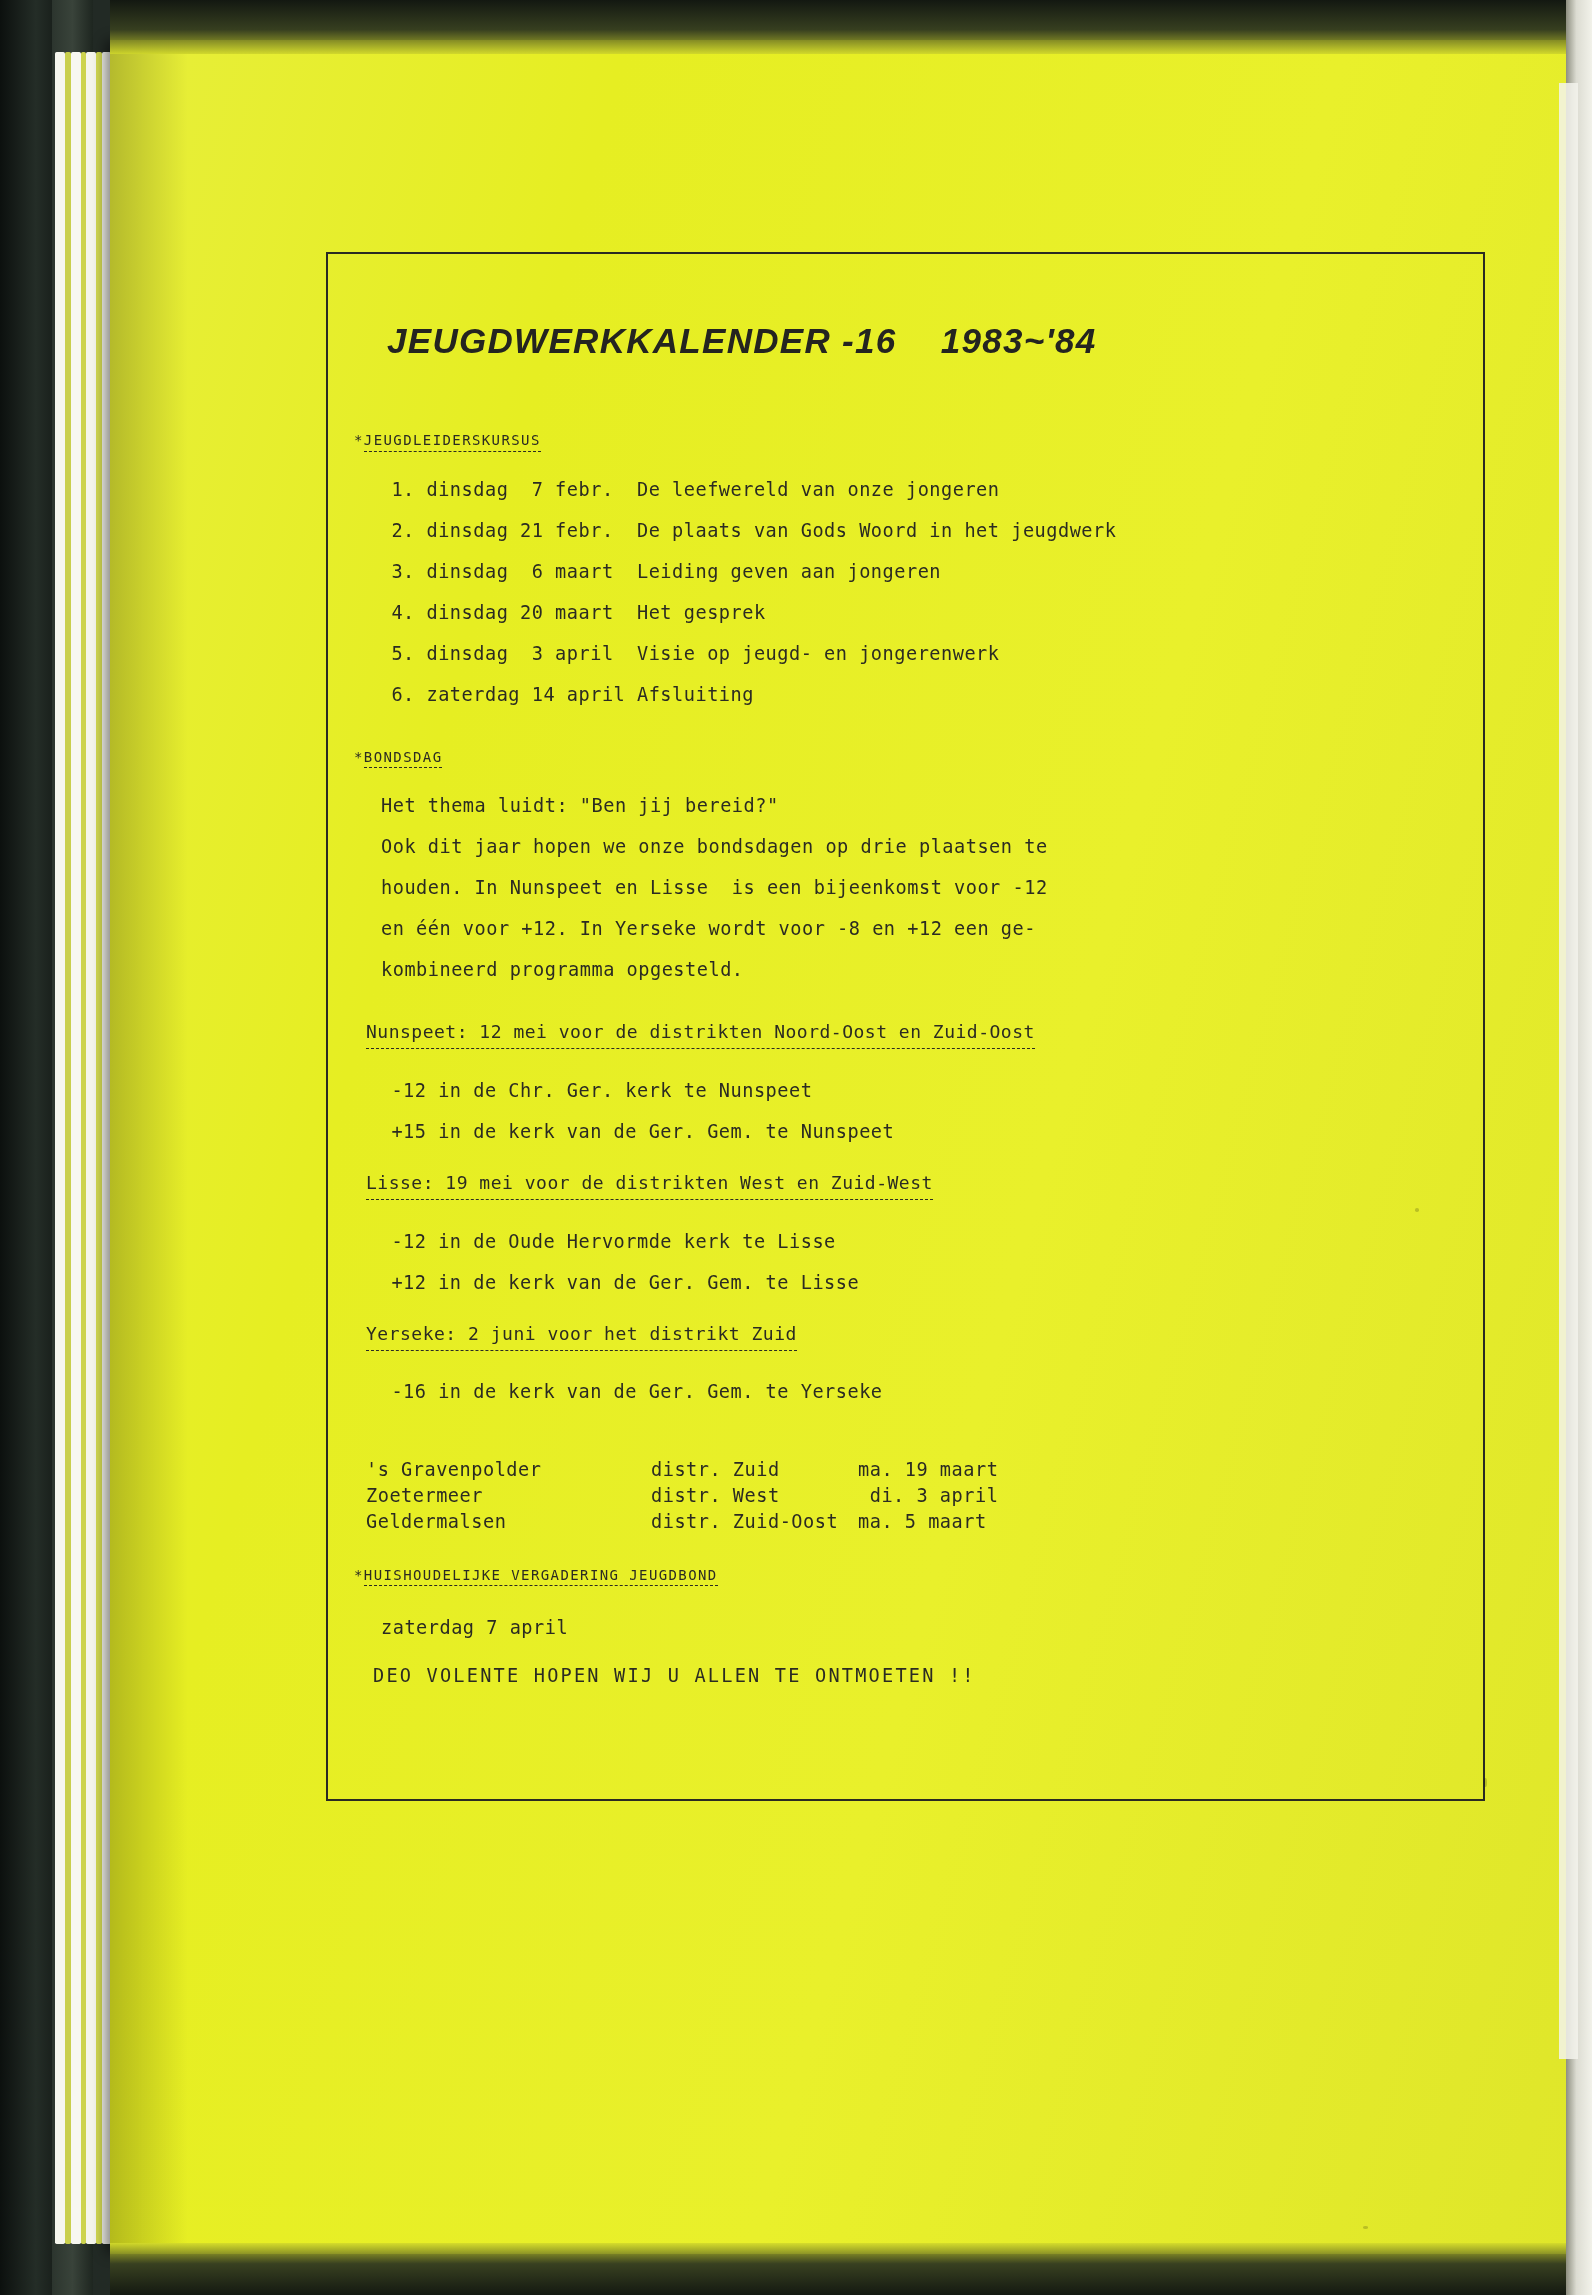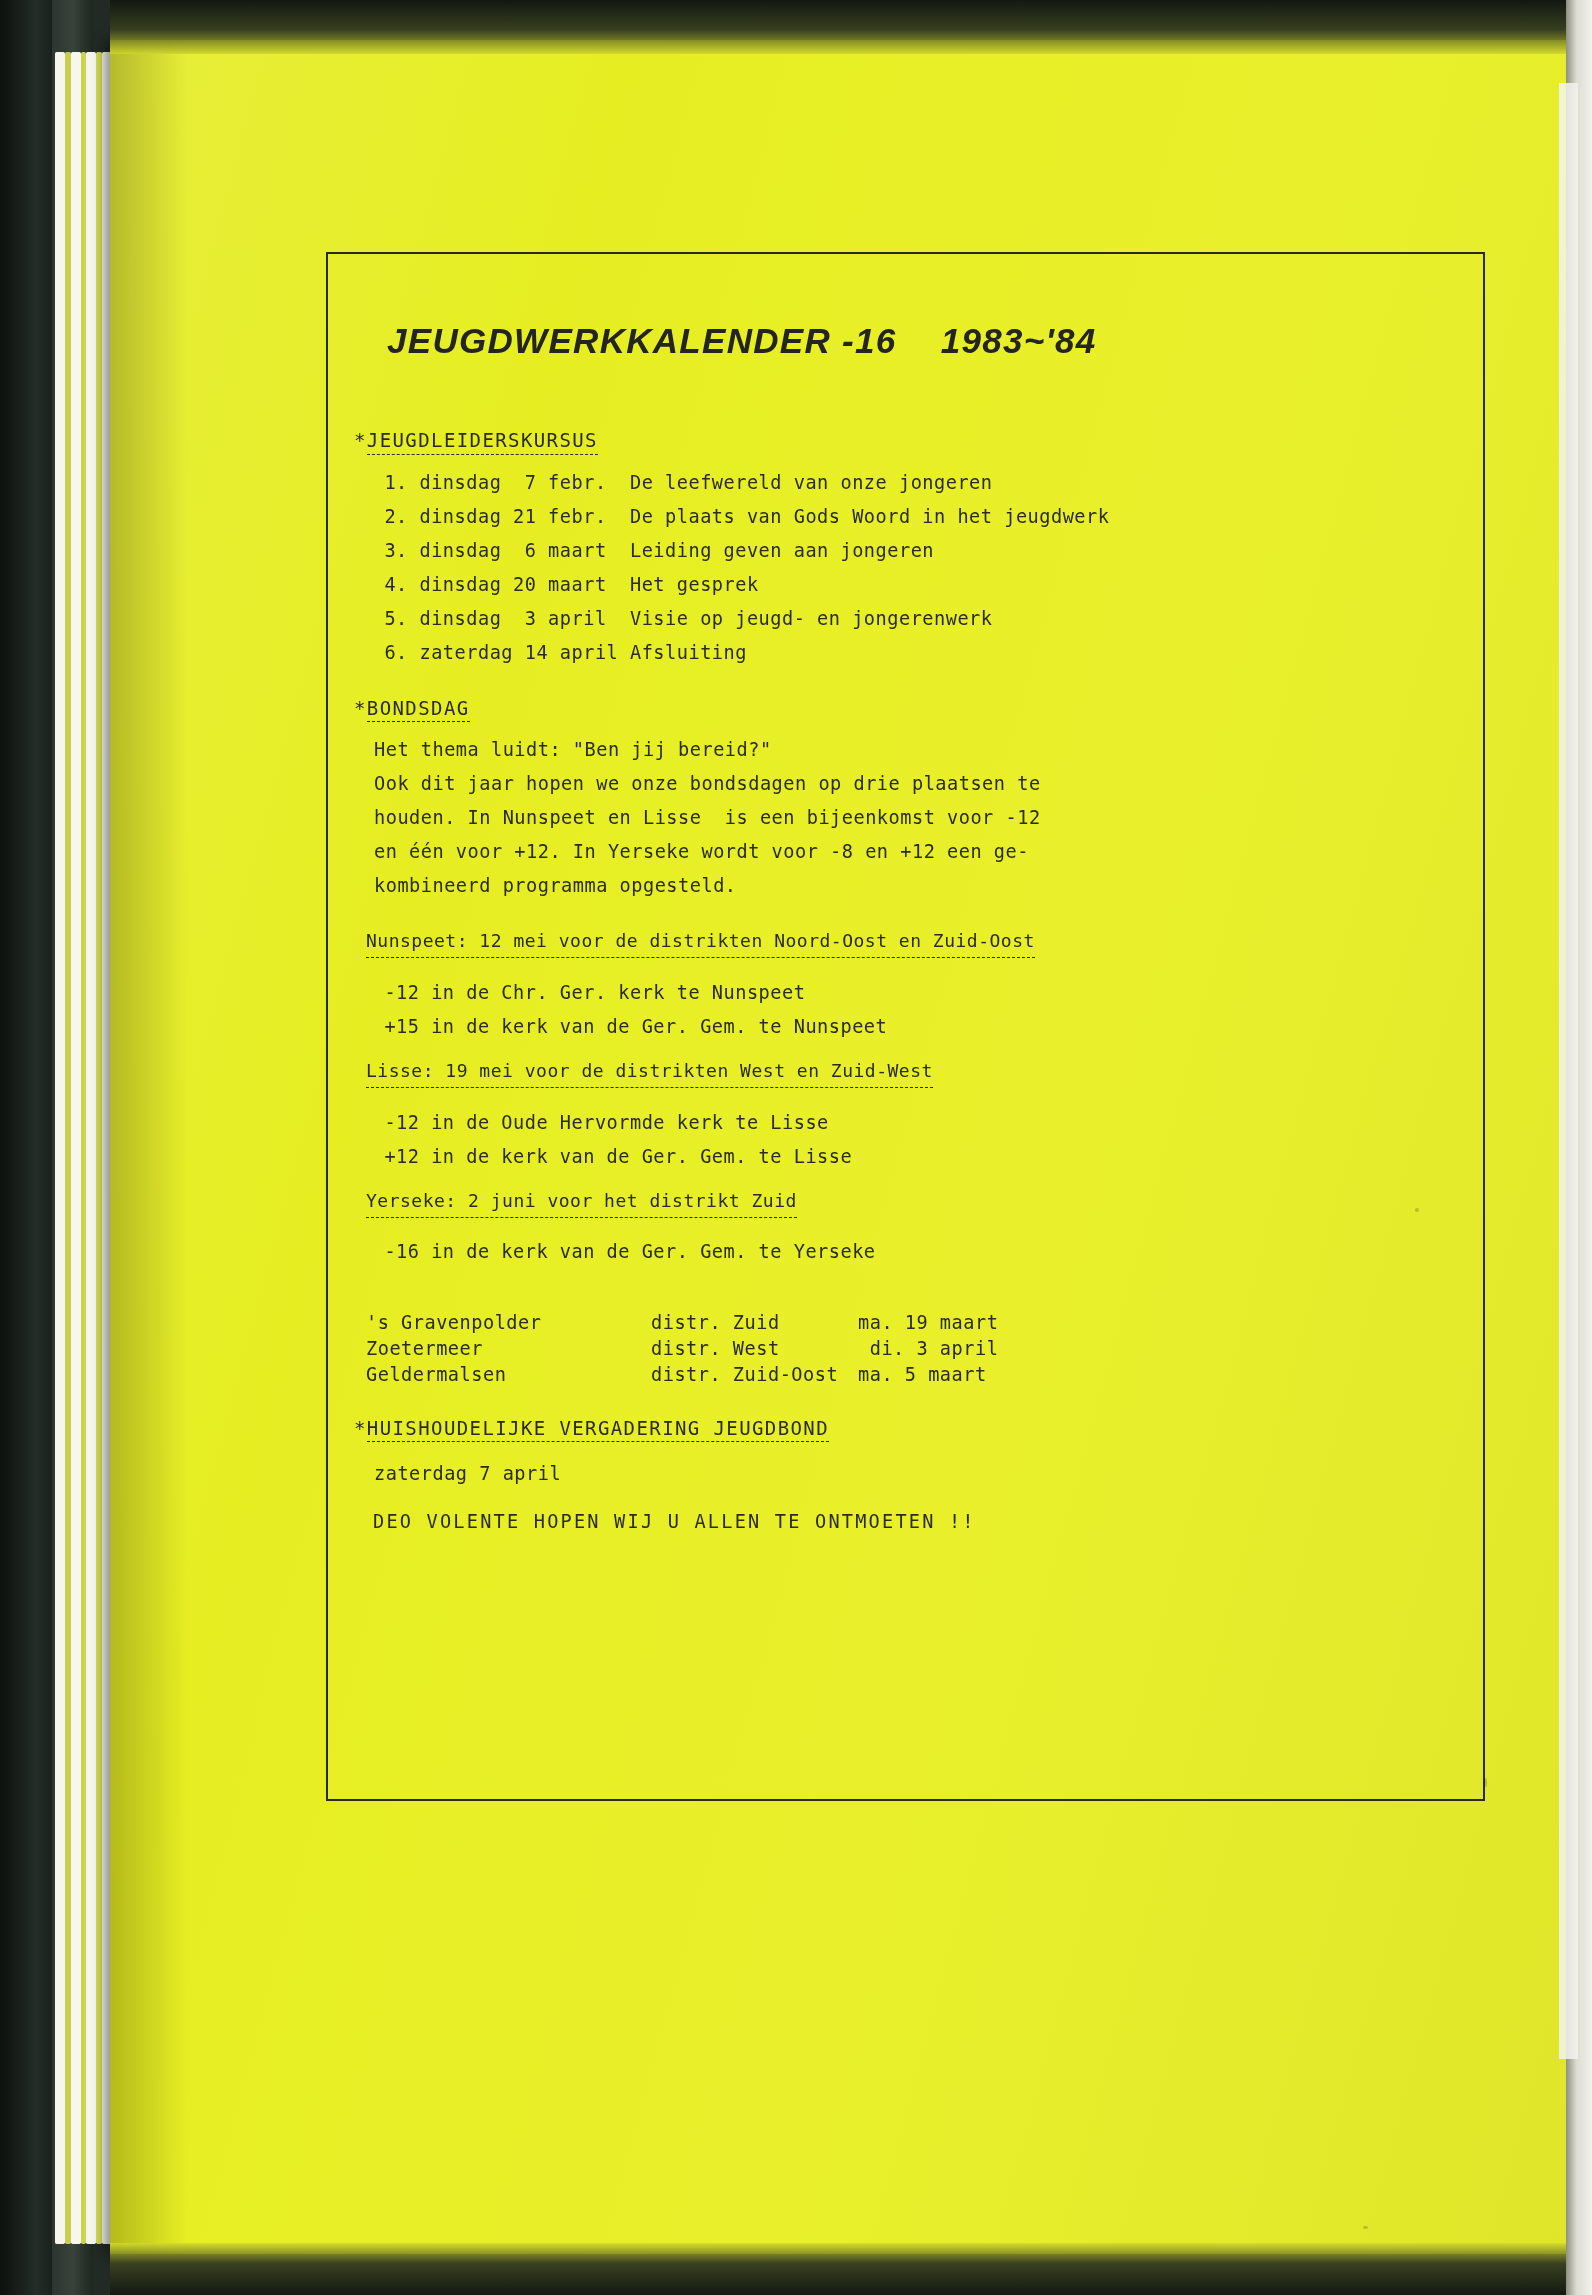--- a/index.html
+++ b/index.html
@@ -130,40 +130,40 @@
     line-height: 26px;
     color: #2b2b22;
     letter-spacing: 0.5px;
   }
 
   .sec {
     margin-bottom: 5.2px;
   }
   .star-head {
     white-space: pre;
-    font-size: 19px;
+    font-size: 14px;
     letter-spacing: 1.4px;
     margin: 0;
   }
   .star-head .uline {
     border-bottom: 1.7px dashed #2b2b22;
     padding-bottom: 2.6px;
   }
   .sub-head {
     white-space: pre;
     font-size: 18px;
     letter-spacing: 0.5px;
     display: inline-block;
     border-bottom: 1.7px dashed #2b2b22;
     padding-bottom: 2.6px;
     margin: 0 0 3.5px 12px;
   }
   .line {
     white-space: pre;
-    margin: 8px;
+    margin: 15px;
   }
   .indent1 { padding-left: 12px; }
   .indent2 { padding-left: 22.4px; }
   .gap-s { height: 10.4px; }
   .gap-m { height: 21px; }
 
   .kurs-list .line { padding-left: 22.4px; }
 
   .kontakt-table {
     padding-left: 12px;

